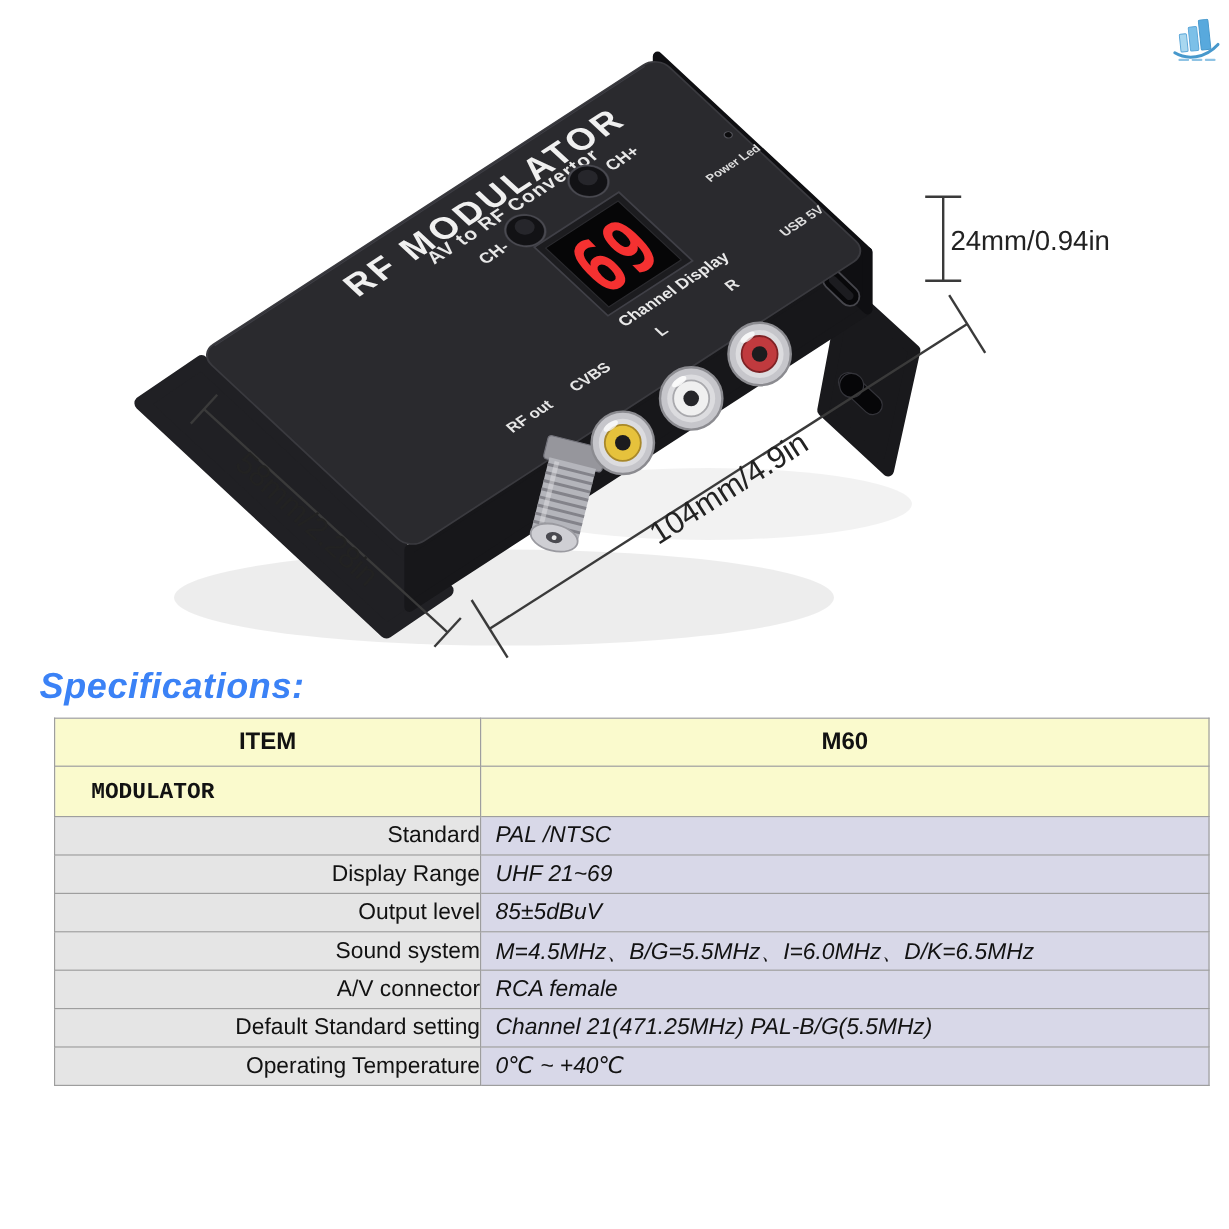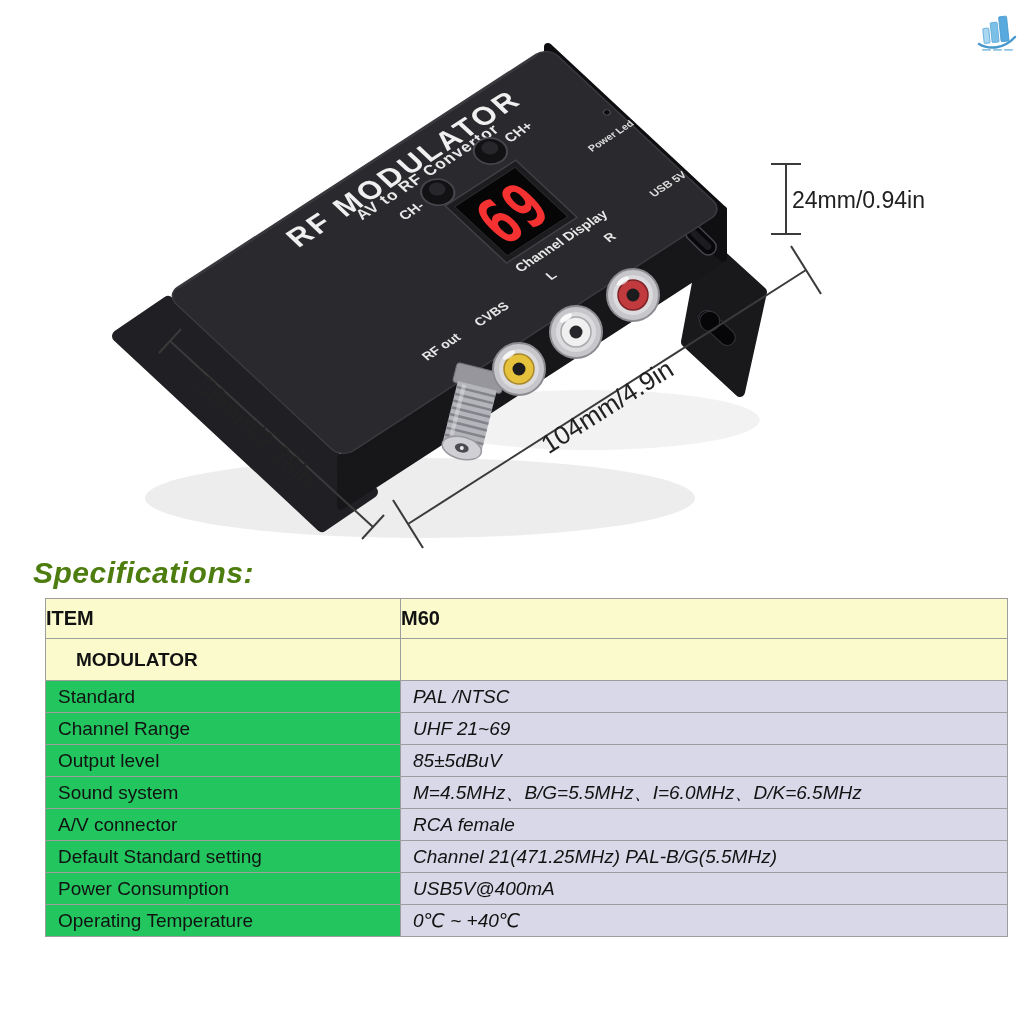--- a/index.html
+++ b/index.html
@@ -1,32 +1,32 @@
 <!DOCTYPE html>
 <html><head>
 <meta charset="utf-8">
 <style>
   html,body{margin:0;padding:0;background:#ffffff;}
   .page{position:relative;width:1024px;height:1024px;background:#fff;overflow:hidden;
         font-family:"Liberation Sans","DejaVu Sans",sans-serif;}
   .hero{position:absolute;left:0;top:0;}
   .logo{position:absolute;left:976px;top:13px;width:44px;height:40px;}
   .spec-heading{position:absolute;left:33px;top:556px;font-size:30px;font-weight:bold;
-        font-style:italic;color:#4d7c0f;letter-spacing:0.5px;}
+        font-style:italic;color:#3b82f6;letter-spacing:0.5px;}
   table.spec{position:absolute;left:45px;top:598px;width:960px;border-collapse:collapse;
         table-layout:fixed;font-size:19px;color:#121212;}
   table.spec td{border:1px solid #9e9e9e;padding:0 0 0 12px;vertical-align:middle;}
   td.c-item{width:354px;}
   td.c-val{width:606px;padding-left:11px;}
   tr.r-header td{height:39px;background:#fafacd;font-weight:bold;font-size:20px;
-        text-align:left;padding-left:0;}
+        text-align:center;padding-left:0;}
   tr.r-section td{height:41px;background:#fafacd;}
-  tr.r-section td.c-item{font-weight:bold;font-size:19px;padding-left:30px;}
+  tr.r-section td.c-item{font-weight:bold;font-size:19px;padding-left:30px;font-family:Liberation Mono, monospace;}
   tr.r-data td{height:31px;}
-  tr.r-data td.c-item{background:#22c55e;}
+  tr.r-data td.c-item{background:#e5e5e5;text-align:right;}
   tr.r-data td.c-val{background:#d8d8e8;font-style:italic;}
   text{font-family:"Liberation Sans","DejaVu Sans",sans-serif;}
   .seg{font-family:"DejaVu Sans Mono",monospace;font-weight:bold;}
 </style>
 </head>
 <body>
 
 <div class="page">
 
   <svg class="hero" width="1024" height="572" viewBox="0 0 1024 572">
@@ -189,42 +189,38 @@
       </tr>
       <tr class="r-section">
         <td class="c-item">MODULATOR</td>
         <td class="c-val"></td>
       </tr>
       <tr class="r-data">
         <td class="c-item">Standard</td>
         <td class="c-val">PAL /NTSC</td>
       </tr>
       <tr class="r-data">
-        <td class="c-item">Channel Range</td>
+        <td class="c-item">Display Range</td>
         <td class="c-val">UHF 21~69</td>
       </tr>
       <tr class="r-data">
         <td class="c-item">Output level</td>
         <td class="c-val">85±5dBuV</td>
       </tr>
       <tr class="r-data">
         <td class="c-item">Sound system</td>
         <td class="c-val">M=4.5MHz、B/G=5.5MHz、I=6.0MHz、D/K=6.5MHz</td>
       </tr>
       <tr class="r-data">
         <td class="c-item">A/V connector</td>
         <td class="c-val">RCA female</td>
       </tr>
       <tr class="r-data">
         <td class="c-item">Default Standard setting</td>
         <td class="c-val">Channel 21(471.25MHz) PAL-B/G(5.5MHz)</td>
-      </tr>
-      <tr class="r-data">
-        <td class="c-item">Power Consumption</td>
-        <td class="c-val">USB5V@400mA</td>
       </tr>
       <tr class="r-data">
         <td class="c-item">Operating Temperature</td>
         <td class="c-val">0℃ ~ +40℃</td>
       </tr>
     </tbody>
   </table>
 </div>
 
 </body></html>

